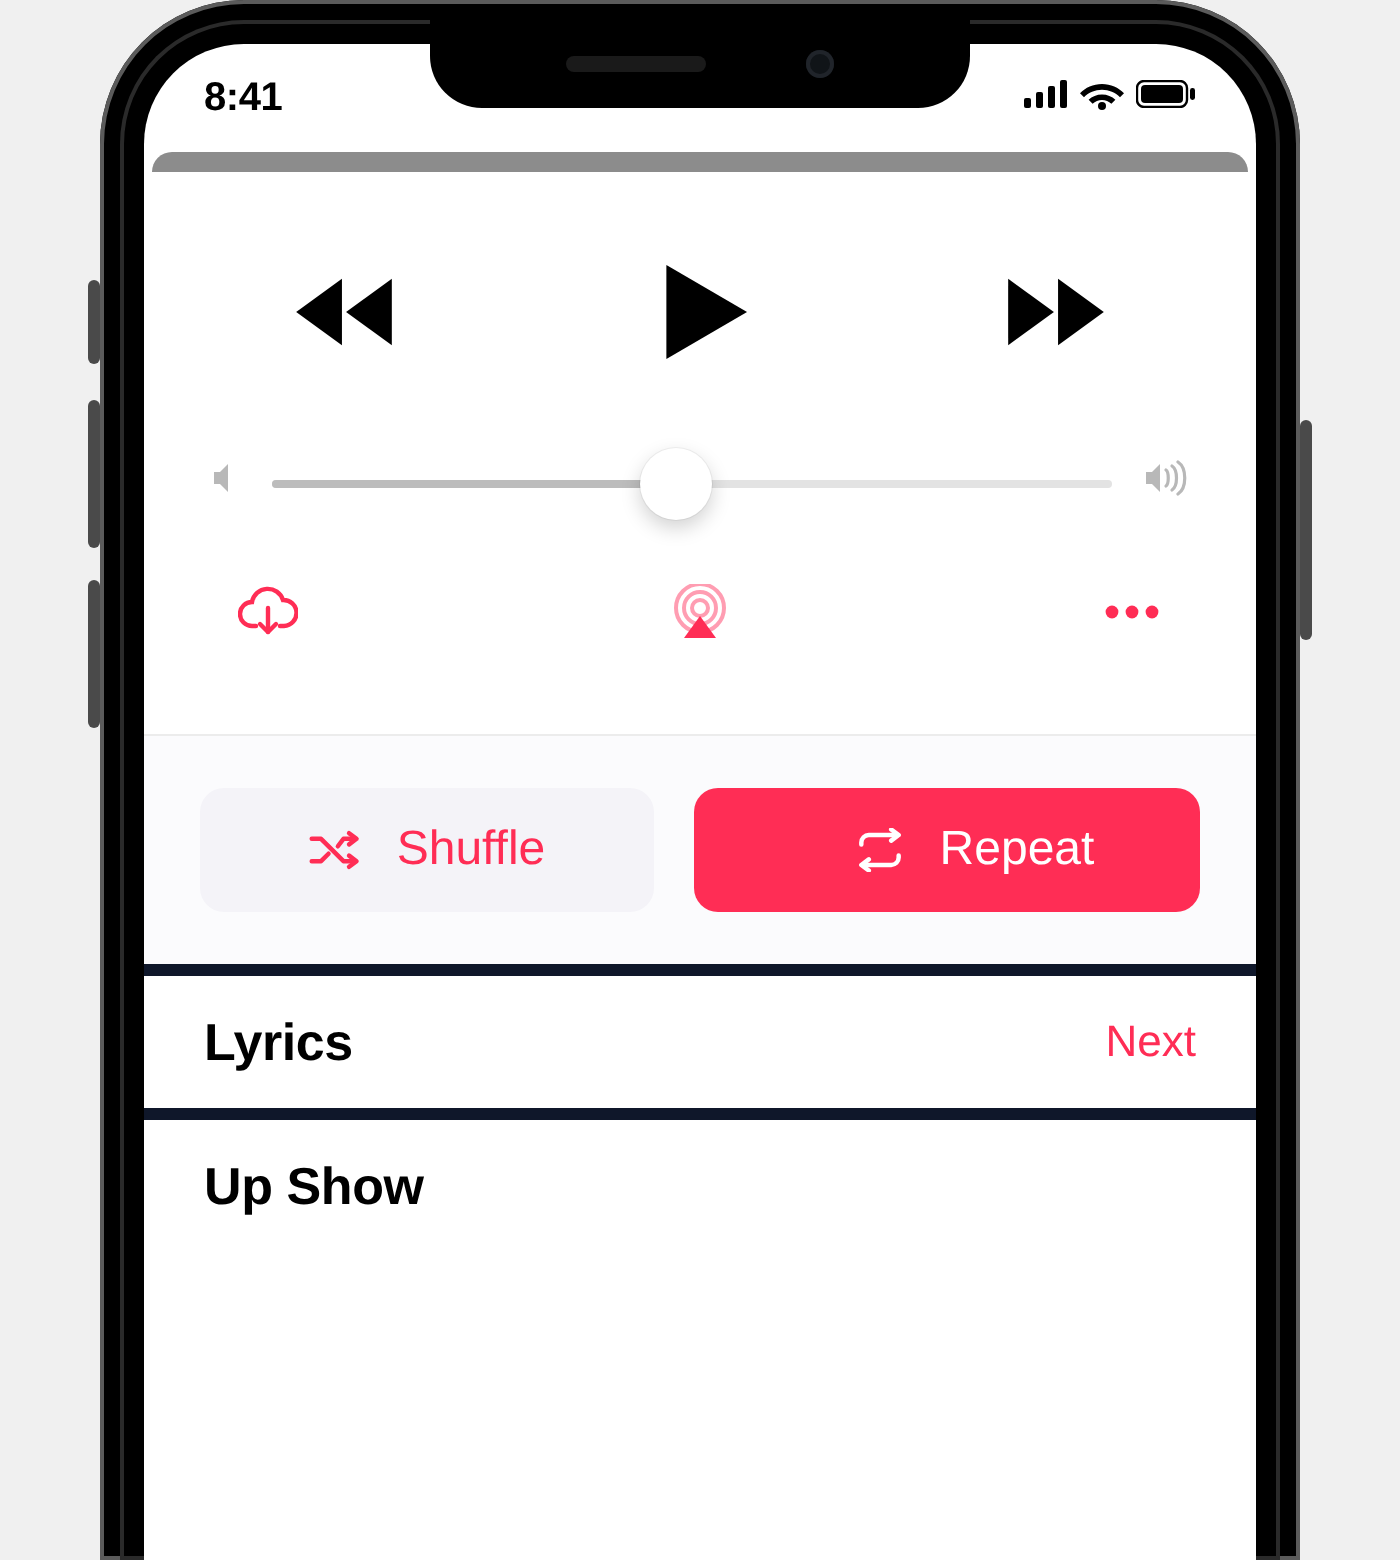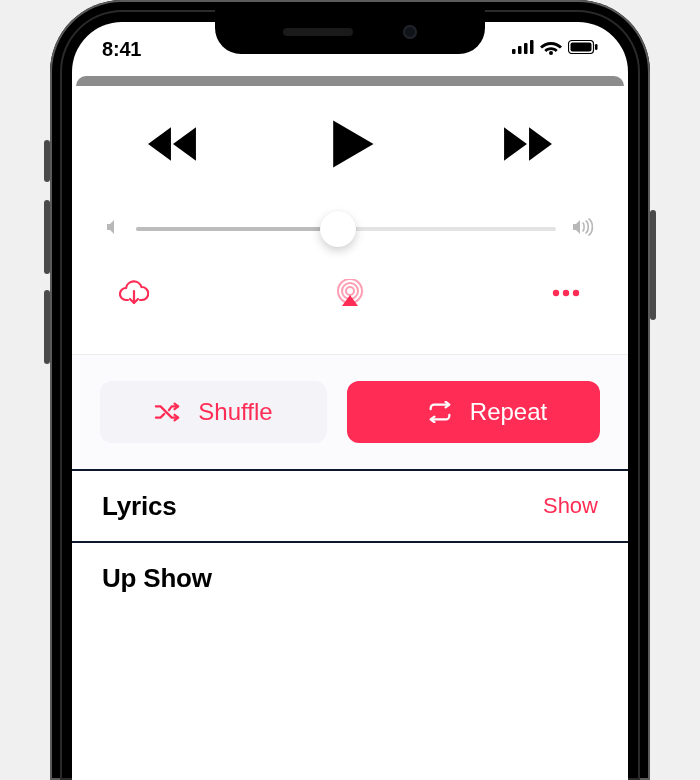--- a/index.html
+++ b/index.html
@@ -59,21 +59,21 @@
   .sheet-back { height:10px; background:#8c8c8c; margin: 0 4px; border-radius:14px 14px 0 0; }
   .sheet {
     position: relative;
     margin: 0 0 0 0;
     background: #fff;
     border-radius: 14px 14px 0 0;
     height: calc(100% - 64px);
     overflow: hidden;
     z-index: 10;
   }
-  .sheet-inner { position:absolute; inset:0; }
+  .sheet-inner { position:absolute; inset:0;margin-top:12px; }
   
   .transport {
     display:flex; align-items:center; justify-content:space-between;
     padding: 28px 60px 10px 60px;
   }
   .tbtn { width:80px; height:60px; display:flex; align-items:center; justify-content:center; color:#000; }
   .tbtn.center svg { width:56px; height:56px; }
   .tbtn svg { width:52px; height:42px; }
   
   .volume {
@@ -108,21 +108,21 @@
     display:flex; align-items:center; justify-content:center; gap:16px;
     font-size:24px; font-weight:400;
   }
   .pill.light { background:#f4f3f8; color:#ff2d55; }
   .pill.solid { background:#ff2d55; color:#fff;padding-left:26px; }
   .pill svg { width:28px; height:22px; }
   
   .row {
     display:flex; align-items:center; justify-content:space-between;
     padding: 8px 30px; height:72px;
-    border-top: 2px solid #0f172a;
+    border-top: 6px solid #0f172a;
     background:#fff;
   }
   .row .title { font-size:26px; font-weight:700; letter-spacing:-0.2px; }
   .row .link { color:#ff2d55; font-size:22px; }
 </style>
 </head>
 <body>
 
 <div class="side-btn sb-left1"></div>
 <div class="side-btn sb-left2"></div>
@@ -270,21 +270,21 @@
                     <path d="M25 14v1a4 4 0 0 1-4 4H6"></path>
                     <path d="M9 22l-4-3 4-3"></path>
                   </g>
                 </svg>
               <span>Repeat</span>
             </div>
           </div>
 
           <div class="row">
             <span class="title">Lyrics</span>
-            <span class="link">Show</span>
+            <span class="link">Next</span>
           </div>
 
           <div class="row">
             <span class="title">Up Show</span>
           </div>
 
         </div>
       </div>
 
     </div>

